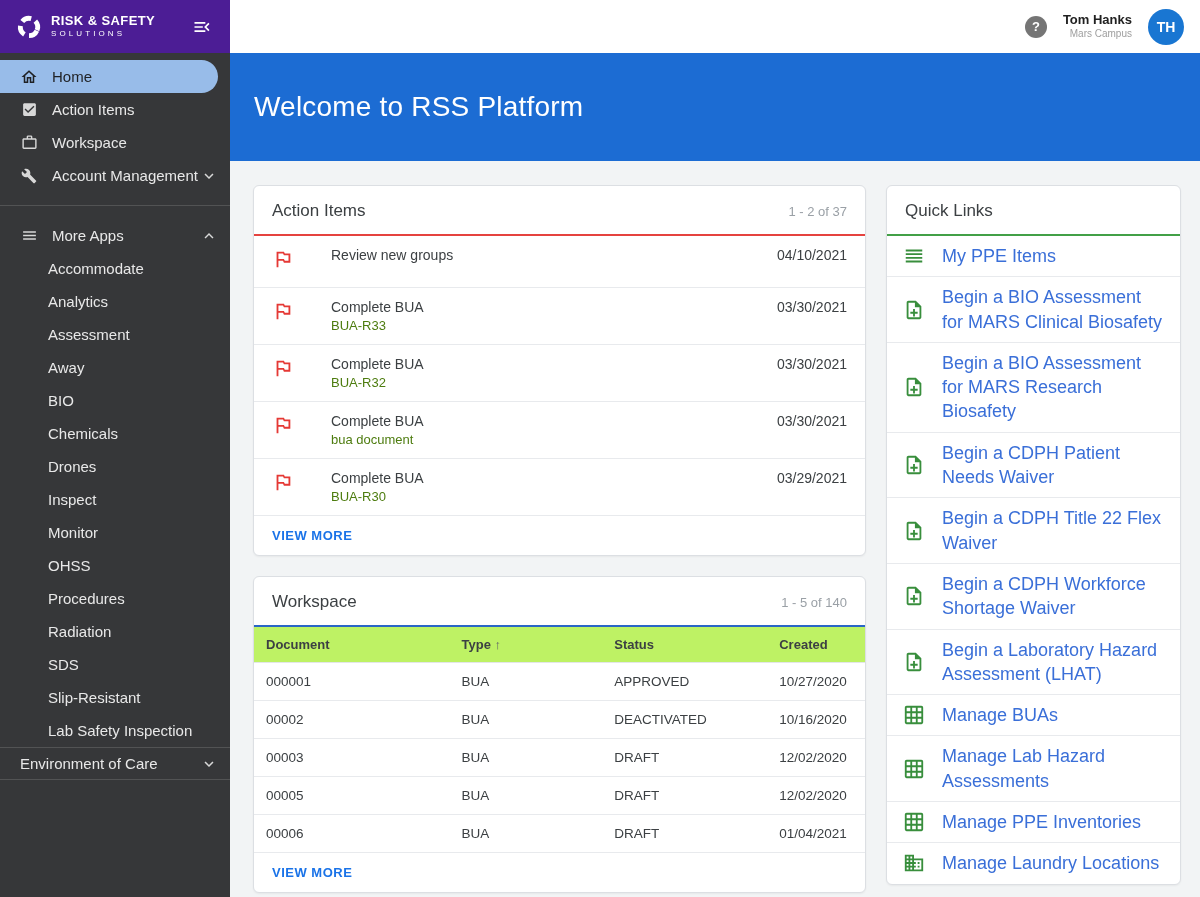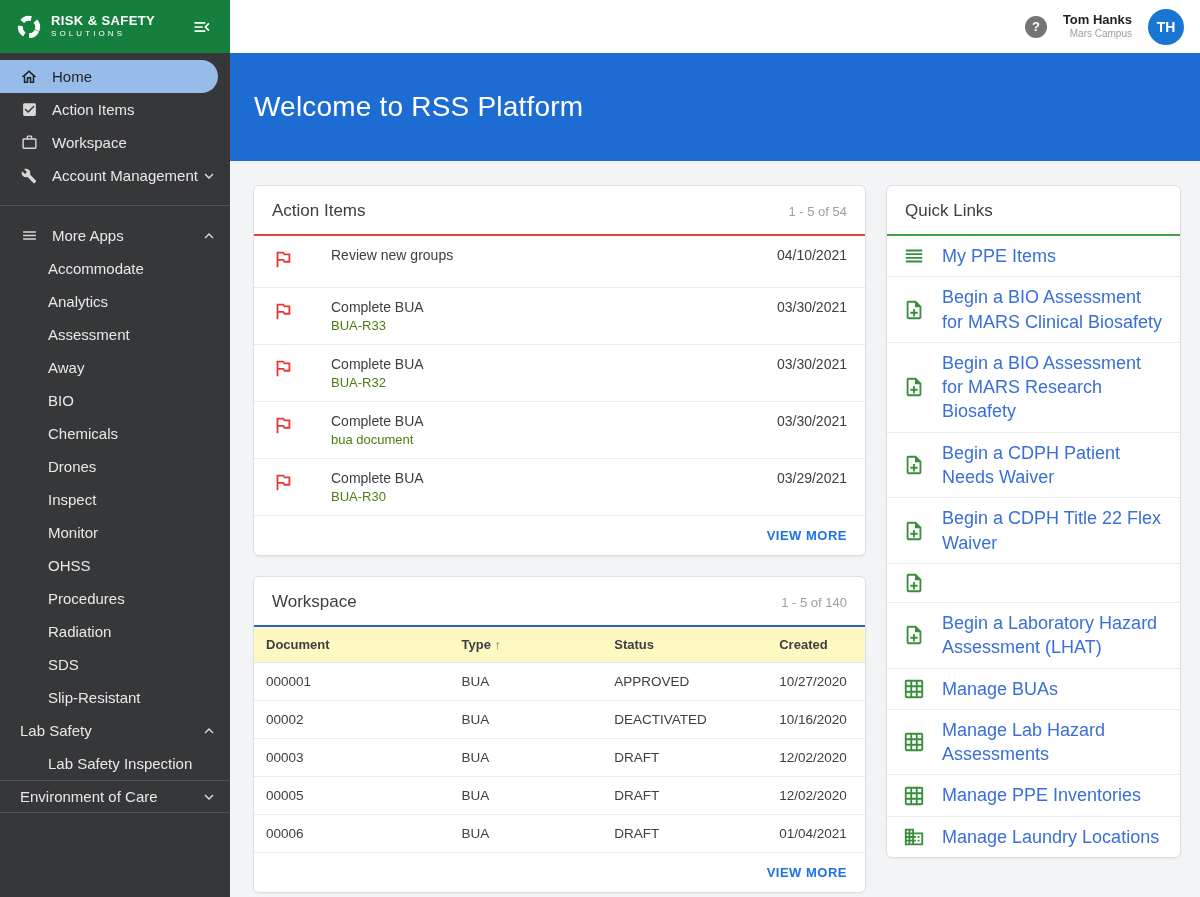--- a/index.html
+++ b/index.html
@@ -2,21 +2,21 @@
 <html><head>
 <meta charset="utf-8">
 <style>
   * { margin:0; padding:0; box-sizing:border-box; }
   html,body { width:1200px; height:897px; overflow:hidden; }
   body { font-family:"Liberation Sans", sans-serif; background:#f2f4f5; }
   .app { display:flex; width:1200px; height:897px; }
 
   
   .sidebar { width:230px; flex-shrink:0; background:#363739; display:flex; flex-direction:column; }
-  .sidebar-header { height:53px; background:#15803d; display:flex; align-items:center; padding:0 16px; gap:9px; flex-shrink:0; }
+  .sidebar-header { height:53px; background:#4c1d95; display:flex; align-items:center; padding:0 16px; gap:9px; flex-shrink:0; }
   .logo-text { display:flex; flex-direction:column; line-height:1.15; }
   .logo-l1 { color:#fff; font-weight:bold; font-size:13px; letter-spacing:.4px; }
   .logo-l2 { color:#fff; font-size:8px; letter-spacing:3.1px; }
   .menu-open-btn { margin-left:auto; background:none; border:none; cursor:pointer; display:flex; padding:2px; }
   .nav { padding-top:7px; overflow:hidden; }
   .nav-item { height:33px; display:flex; align-items:center; padding:0 12px 0 20px; color:#e8e8e8; font-size:15px; cursor:pointer; }
   .nav-item .nicon { width:18px; height:18px; margin-right:14px; display:flex; align-items:center; justify-content:center; flex-shrink:0; }
   .nav-item .chev { margin-left:auto; display:flex; }
   .nav-item.active { background:#98bce9; color:#1f2124; border-radius:0 17px 17px 0; margin-right:12px; }
   .nav-item.active svg { fill:#1f2124; }
@@ -53,26 +53,26 @@
   .accent-green { background:#43a047; }
 
   
   .ai-row { display:flex; align-items:flex-start; padding:11px 18px; border-bottom:1px solid #e8eaed; min-height:52px; cursor:pointer;gap:20px; }
   .ai-flag { margin-right:17px; margin-top:1px; flex-shrink:0; display:flex; }
   .ai-text { display:flex; flex-direction:column; gap:3px; }
   .ai-title { font-size:14px; color:#3c4043; }
   .ai-sub { font-size:13px; color:#4d7c0f; }
   .ai-sub:empty { display:none; }
   .ai-date { margin-left:auto; font-size:14px; color:#3c4043; padding-left:12px; }
-  .card-footer { display:flex; justify-content:flex-end; align-items:center; padding:12px 18px; }
+  .card-footer { display:flex; justify-content:flex-start; align-items:center; padding:12px 18px; }
   .view-more { color:#1a73e8; font-size:13px; font-weight:bold; letter-spacing:.5px; background:none; border:none; cursor:pointer; }
 
   
   table { width:100%; border-collapse:collapse; }
-  thead tr { background:#fef9c3;margin-top:29px; }
+  thead tr { background:#bef264;margin-top:29px; }
   th { text-align:left; font-size:13px; font-weight:bold; color:#3c4043; padding:10px 12px; border-bottom:1px solid #e3e6e8; cursor:pointer; }
   td { font-size:13.5px; color:#3c4043; padding:11px 12px; border-bottom:1px solid #e8eaed; cursor:pointer; }
   .col-doc { width:32%; } .col-type { width:25%; } .col-status { width:27%; } .col-created { width:16%; }
   .sort-arrow { font-weight:normal; color:#5f6368; }
 
   
   .ql-row { display:flex; align-items:center; gap:17px; padding:8px 16px; border-bottom:1px solid #e8eaed; min-height:38px; cursor:pointer; }
   .ql-row:last-child { border-bottom:none; }
   .ql-icon { flex-shrink:0; display:flex; }
   .ql-icon svg { fill:#388e3c; }
@@ -193,28 +193,20 @@
       <div class="nav-item sub-item">
           <span>Radiation</span>
         </div>
       <div class="nav-item sub-item">
           <span>SDS</span>
         </div>
       <div class="nav-item sub-item">
           <span>Slip-Resistant</span>
         </div>
 
-      <div class="nav-item section-item">
-        <span>Lab Safety</span>
-        <span class="chev">
-          <svg width="18" height="18" viewBox="0 0 24 24">
-              <path d="M12 8l-6 6 1.41 1.41L12 10.83l4.59 4.58L18 14z"></path>
-            </svg>
-        </span>
-      </div>
       <div class="nav-item sub-item">
           <span>Lab Safety Inspection</span>
         </div>
 
       <div class="nav-item section-item eoc">
         <span>Environment of Care</span>
         <span class="chev">
           <svg width="18" height="18" viewBox="0 0 24 24">
               <path d="M16.59 8.59L12 13.17 7.41 8.59 6 10l6 6 6-6z"></path>
             </svg>
@@ -240,21 +232,21 @@
       <h1 class="banner-title">Welcome to RSS Platform</h1>
     </section>
 
     <div class="content">
 
       <div class="col-left">
 
         <div class="card">
           <div class="card-header">
             <span class="card-title">Action Items</span>
-            <span class="card-count">1 - 5 of 54</span>
+            <span class="card-count">1 - 2 of 37</span>
           </div>
           <div class="accent accent-red"></div>
 
           <div class="ai-row">
             <span class="ai-flag">
                 <svg width="22" height="22" viewBox="0 0 24 24" fill="#e53935">
                   <path d="M14 6l-1-2H5v17h2v-7h5l1 2h7V6h-6zm4 8h-4l-1-2H7V6h5l1 2h5v6z"></path>
                 </svg>
               </span>
             <span class="ai-text">
@@ -418,20 +410,21 @@
                 </svg>
               </span>
             <span class="ql-label">Begin a CDPH Title 22 Flex Waiver</span>
           </div>
           <div class="ql-row">
             <span class="ql-icon">
                 <svg width="22" height="22" viewBox="0 0 24 24">
                   <path d="M13 11h-2v3H8v2h3v3h2v-3h3v-2h-3v-3zm1-9H6c-1.1 0-2 .9-2 2v16c0 1.1.9 2 2 2h12c1.1 0 2-.9 2-2V8l-6-6zm4 18H6V4h7v5h5v11z"></path>
                 </svg>
               </span>
+            <span class="ql-label">Begin a CDPH Workforce Shortage Waiver</span>
           </div>
           <div class="ql-row">
             <span class="ql-icon">
                 <svg width="22" height="22" viewBox="0 0 24 24">
                   <path d="M13 11h-2v3H8v2h3v3h2v-3h3v-2h-3v-3zm1-9H6c-1.1 0-2 .9-2 2v16c0 1.1.9 2 2 2h12c1.1 0 2-.9 2-2V8l-6-6zm4 18H6V4h7v5h5v11z"></path>
                 </svg>
               </span>
             <span class="ql-label">Begin a Laboratory Hazard Assessment (LHAT)</span>
           </div>
           <div class="ql-row">

